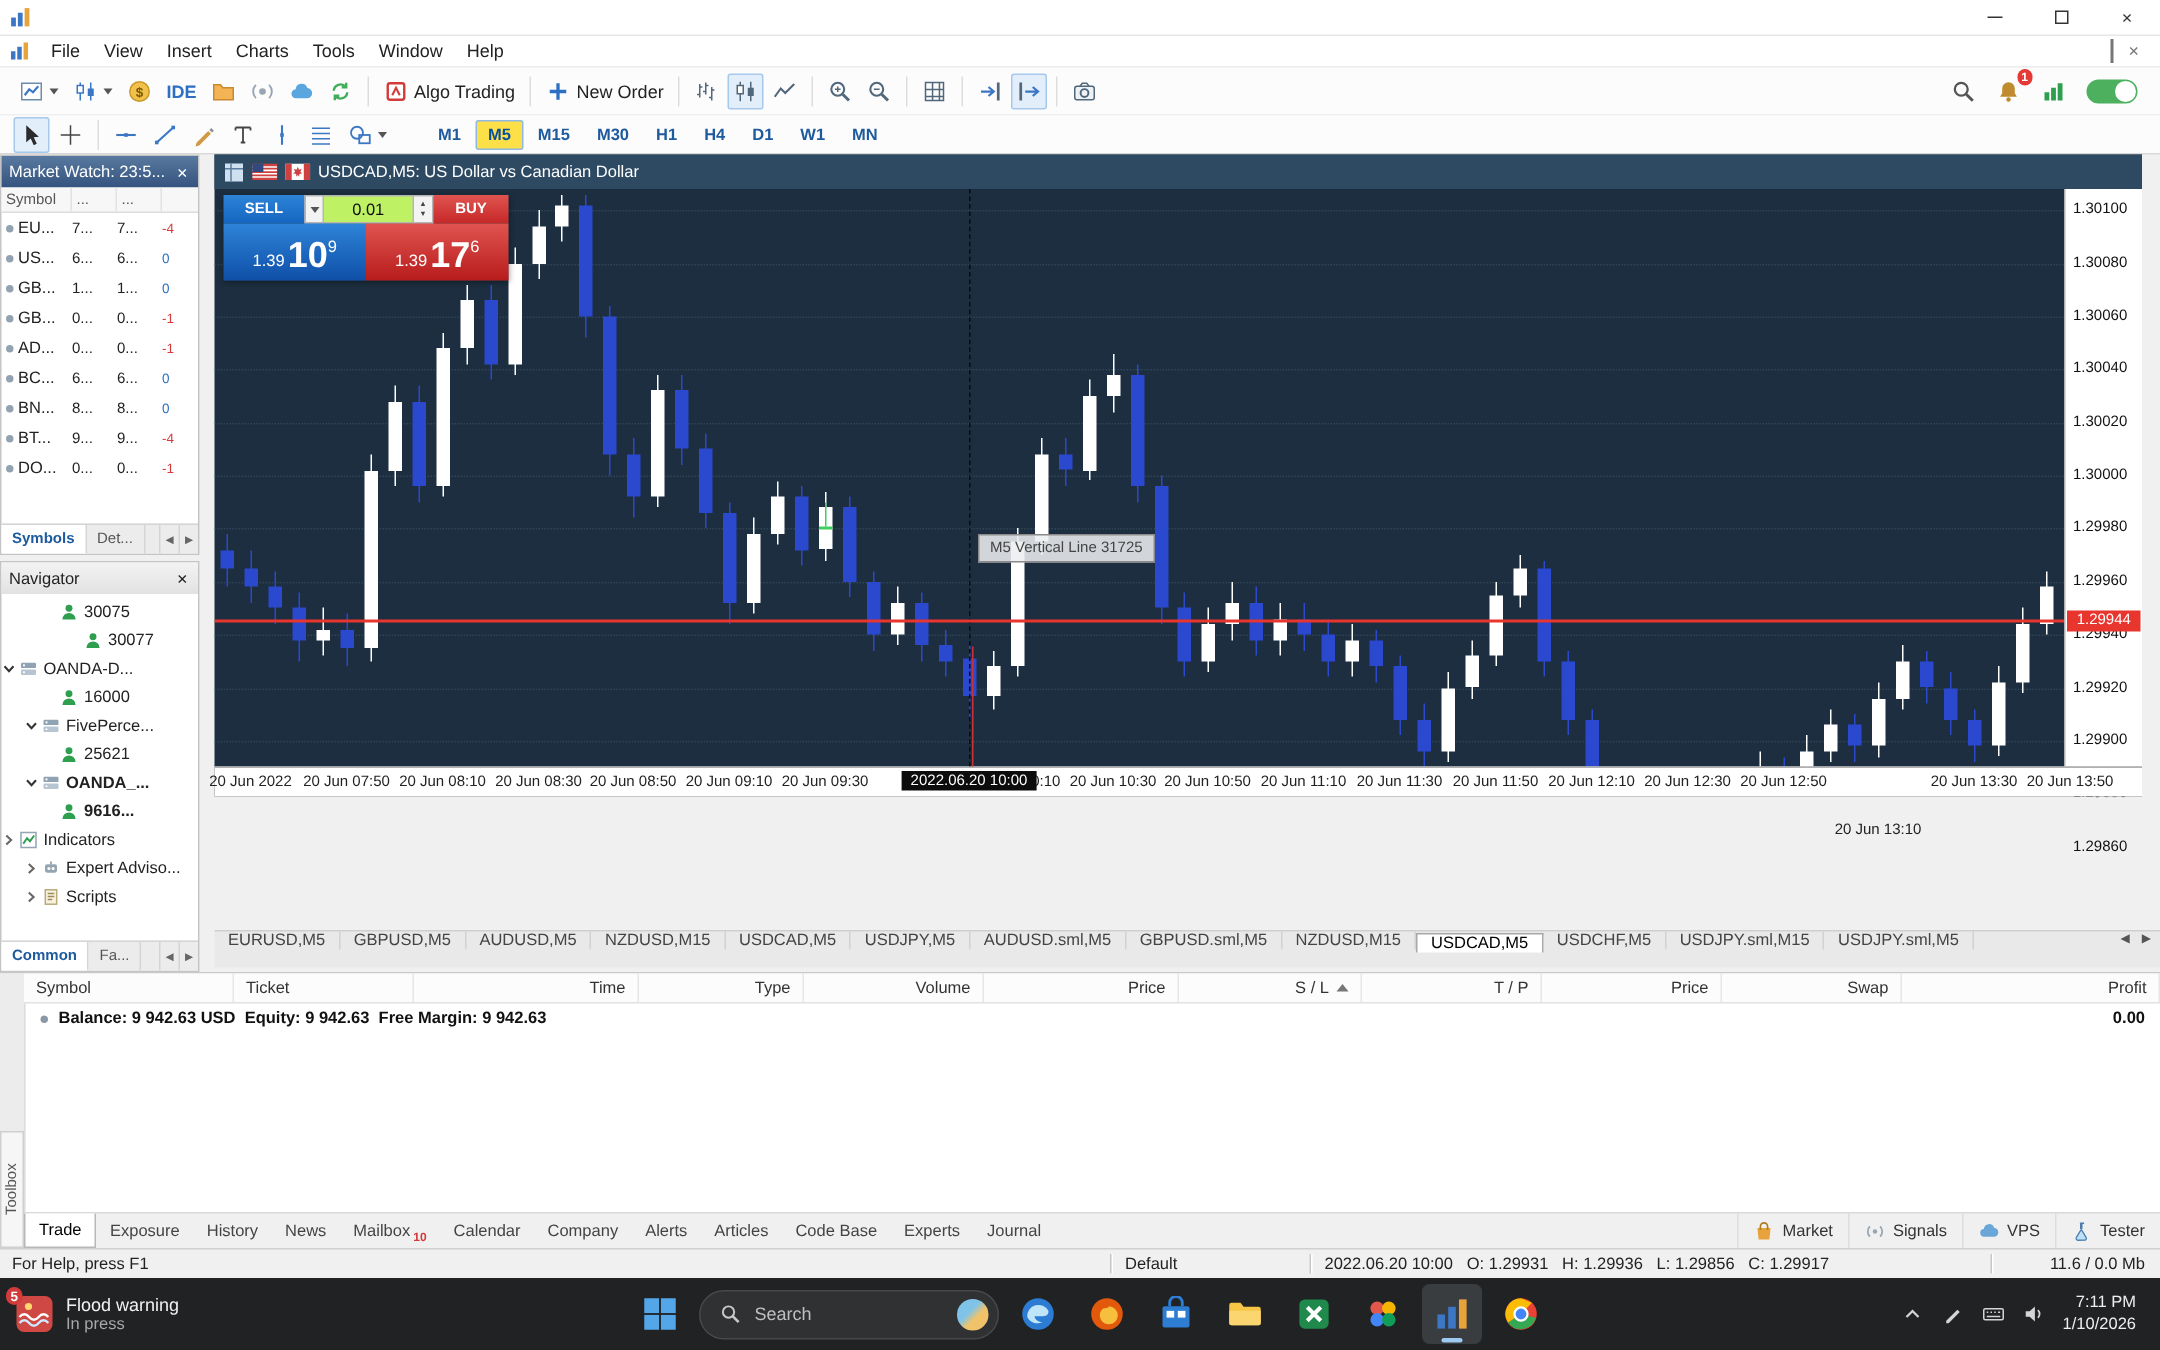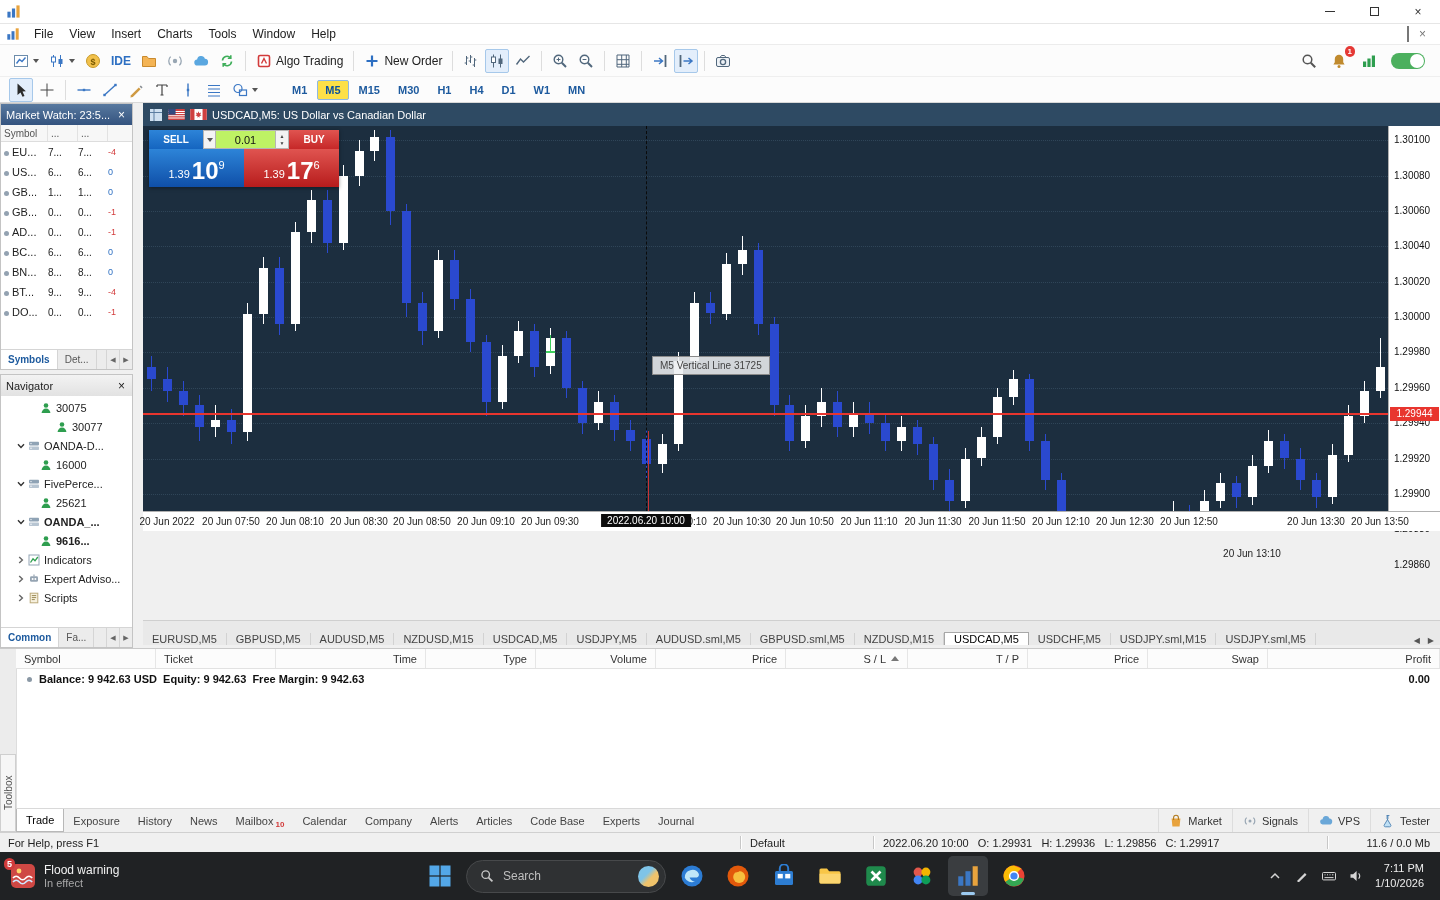--- a/index.html
+++ b/index.html
@@ -67,21 +67,21 @@
   .parr span{width:13px;display:flex;align-items:center;justify-content:center;font-size:7px;color:#666;border-left:1px solid #d5d5d5}
   #navitems{padding-top:2px;overflow:hidden}
   .navitem{display:flex;align-items:center;height:19px;font-size:11px;color:#222;white-space:nowrap;overflow:hidden}
   .navitem .chev{width:11px;height:10px;flex:none;margin-right:1px}
   .navitem .chev svg{width:10px;height:10px}
   .nicon{width:12px;height:12px;margin-right:4px;flex:none}
   .nicon svg{width:100%;height:100%;display:block}
   .bold{font-weight:bold}
   
   .chartzone{position:absolute;left:143px;right:0;top:0;bottom:0}
-  .chartwin{position:absolute;top:0;left:0;right:0;height:428px;background:#1c2e3f}
+  .chartwin{position:absolute;top:0;left:0;right:12px;height:428px;background:#1c2e3f}
   .ctitle{position:absolute;top:0;left:0;right:0;height:23px;background:#2e4a63;color:#fff;font-size:11px;display:flex;align-items:center;gap:5px;padding:0 6px;z-index:9}
   .flag{width:17px;height:11px;display:inline-block}
   .flag svg{width:100%;height:100%;display:block}
   .cplot{position:absolute;top:23px;left:0;right:52px;bottom:20px;overflow:hidden}
   .cscale{position:absolute;top:23px;right:0;width:52px;bottom:20px;background:#fff;border-left:1px solid #b0b0b0;font-size:10px;color:#111}
   .cscale .tick{position:absolute;left:5px}
   .ctime{position:absolute;left:0;right:0;bottom:0;height:20px;background:#fff;border-top:1px solid #b0b0b0;font-size:10px;color:#222}
   .tlab{position:absolute;transform:translateX(-50%);white-space:nowrap;top:4px}
   .tlab.hl{background:#0c0c0c;color:#fff;padding:1px 6px;top:2px;z-index:2}
   .grid{position:absolute;left:0;right:0;height:0;border-top:1px dotted #2f4558}
@@ -104,21 +104,21 @@
   .oc-spin{width:13px;background:#f3f3f3;border:1px solid #b5b5b5;border-left:none;display:flex;flex-direction:column;align-items:center;justify-content:center;font-size:5px;color:#444;line-height:1.3}
   .oc-buy-btn{width:50px;background:linear-gradient(#e05450,#c62828);color:#fff;display:flex;align-items:center;justify-content:center;font-weight:bold;font-size:10px}
   .oc-prices{display:flex;height:38px}
   .oc-p{flex:1;color:#fff;display:flex;align-items:flex-end;justify-content:center;padding-bottom:4px}
   .oc-sellp{background:linear-gradient(#2d84d8,#0f4fa8)}
   .oc-buyp{background:linear-gradient(#e05450,#b71c1c)}
   .oc-p .sm{font-size:11px;margin:0 2px 3px 0}
   .oc-p .bg{font-size:24px;font-weight:bold;line-height:.95}
   .oc-p .sp{font-size:11px;margin-bottom:12px}
   
-  .ctabs{position:absolute;left:0;right:0;top:517px;height:25px;background:#e9e9e9;border-top:1px solid #cfcfcf;display:flex;align-items:flex-end;font-size:11px}
+  .ctabs{position:absolute;left:0;right:0;top:517px;height:25px;background:#e9e9e9;border-top:1px solid #cfcfcf;display:flex;align-items:flex-start;font-size:11px}
   .ctab{padding:0 9px;display:flex;align-items:center;color:#444;border-right:1px solid #d2d2d2;white-space:nowrap}
   .ctab.active{background:#fff;color:#000;border:1px solid #a8a8a8;border-bottom:none;margin-top:1px}
   .ctab-arrows{margin-left:auto;display:flex;align-items:center;padding-right:6px;gap:8px;color:#555;font-size:8px}
   
   .toolbox{position:absolute;top:648px;height:184px;left:0;right:0;background:#fff;border-top:1px solid #c9c9c9}
   .toolbox::before{content:"";position:absolute;left:0;top:0;width:16px;bottom:0;background:#ececec;border-right:1px solid #ddd}
   .tbx-cols{position:absolute;top:0;left:16px;right:0;height:20px;display:flex;font-size:11px;color:#333;background:#fcfcfc;border-bottom:1px solid #e2e2e2}
   .tbx-col{display:flex;align-items:center;padding:0 8px;border-right:1px solid #e6e6e6;justify-content:flex-end;white-space:nowrap}
   .tbx-col.left{justify-content:flex-start}
   .sortarr{width:0;height:0;border-left:4px solid transparent;border-right:4px solid transparent;border-bottom:5px solid #777;margin-left:5px}
@@ -587,21 +587,21 @@
             <div class="navitem" style="padding-left: 43px;">
               <span class="chev"></span>
               <span class="nicon">
                 <svg viewBox="0 0 12 12">
                   <circle cx="6" cy="3.5" r="2.3" fill="#2e9e4f"></circle>
                   <path d="M1.6 11a4.4 4.4 0 0 1 8.8 0Z" fill="#2e9e4f"></path>
                 </svg>
               </span>
               <span>30077</span>
             </div>
-            <div class="navitem" style="padding-left: 15px;">
+            <div class="navitem" style="">
               <span class="chev"><svg viewBox="0 0 10 10">
                   <path d="M2 3.2 5 6.4 8 3.2" stroke="#333" fill="none" stroke-width="1.4"></path>
                 </svg></span>
               <span class="nicon">
                 <svg viewBox="0 0 12 12">
                   <rect x="1" y="1.8" width="10" height="3.6" rx="0.8" fill="#8fa3b5"></rect>
                   <rect x="1" y="6.4" width="10" height="3.6" rx="0.8" fill="#b7c5d2"></rect>
                   <circle cx="3" cy="3.6" r="0.7" fill="#fff"></circle>
                   <circle cx="3" cy="8.2" r="0.7" fill="#fff"></circle>
                 </svg>
@@ -659,21 +659,21 @@
             <div class="navitem bold" style="padding-left: 27px;">
               <span class="chev"></span>
               <span class="nicon">
                 <svg viewBox="0 0 12 12">
                   <circle cx="6" cy="3.5" r="2.3" fill="#2e9e4f"></circle>
                   <path d="M1.6 11a4.4 4.4 0 0 1 8.8 0Z" fill="#2e9e4f"></path>
                 </svg>
               </span>
               <span>9616...</span>
             </div>
-            <div class="navitem" style="padding-left: 15px;">
+            <div class="navitem" style="">
               <span class="chev"><svg viewBox="0 0 10 10">
                   <path d="M3.2 2 6.4 5 3.2 8" stroke="#666" fill="none" stroke-width="1.4"></path>
                 </svg></span>
               <span class="nicon">
                 <svg viewBox="0 0 12 12">
                   <rect x="1" y="1" width="10" height="10" fill="#fff" stroke="#93a5b5"></rect>
                   <path d="M2.5 8.5 5 4.8 7 6.8 9.8 3" stroke="#2e9e4f" fill="none" stroke-width="1.3"></path>
                 </svg>
               </span>
               <span>Indicators</span>
@@ -1100,21 +1100,21 @@
         <svg viewBox="0 0 26 26">
             <rect x="1" y="1" width="24" height="24" rx="5" fill="#cf4844"></rect>
             <path d="M3 15c2-2.4 4.4-2.4 6.4 0s4.4 2.4 6.4 0 4.4-2.4 6.4 0" stroke="#fff" fill="none" stroke-width="1.6"></path>
             <path d="M3 19c2-2.4 4.4-2.4 6.4 0s4.4 2.4 6.4 0 4.4-2.4 6.4 0" stroke="#cfe7ff" fill="none" stroke-width="1.6"></path>
             <circle cx="9" cy="8" r="2.4" fill="#ffd76e"></circle>
           </svg>
         <span class="wbadge">5</span>
       </span>
       <span class="wtxt">
         <div class="l1">Flood warning</div>
-        <div class="l2">In effect</div>
+        <div class="l2">In press</div>
       </span>
     </div>
     <div class="tb-center">
       <div class="tbicon">
           <svg viewBox="0 0 16 16">
             <rect x="1" y="1" width="6.6" height="6.6" fill="#53a7e8"></rect>
             <rect x="8.4" y="1" width="6.6" height="6.6" fill="#53a7e8"></rect>
             <rect x="1" y="8.4" width="6.6" height="6.6" fill="#53a7e8"></rect>
             <rect x="8.4" y="8.4" width="6.6" height="6.6" fill="#53a7e8"></rect>
           </svg>

